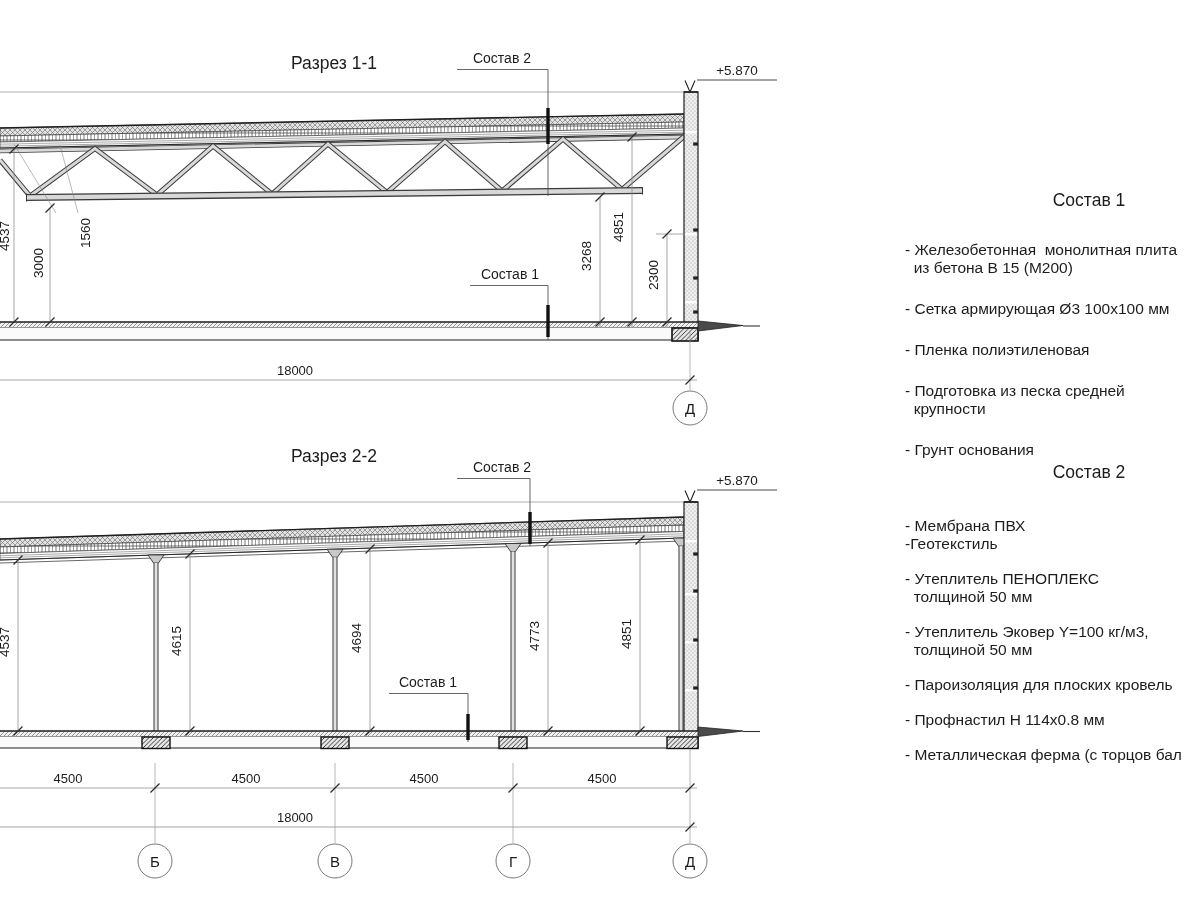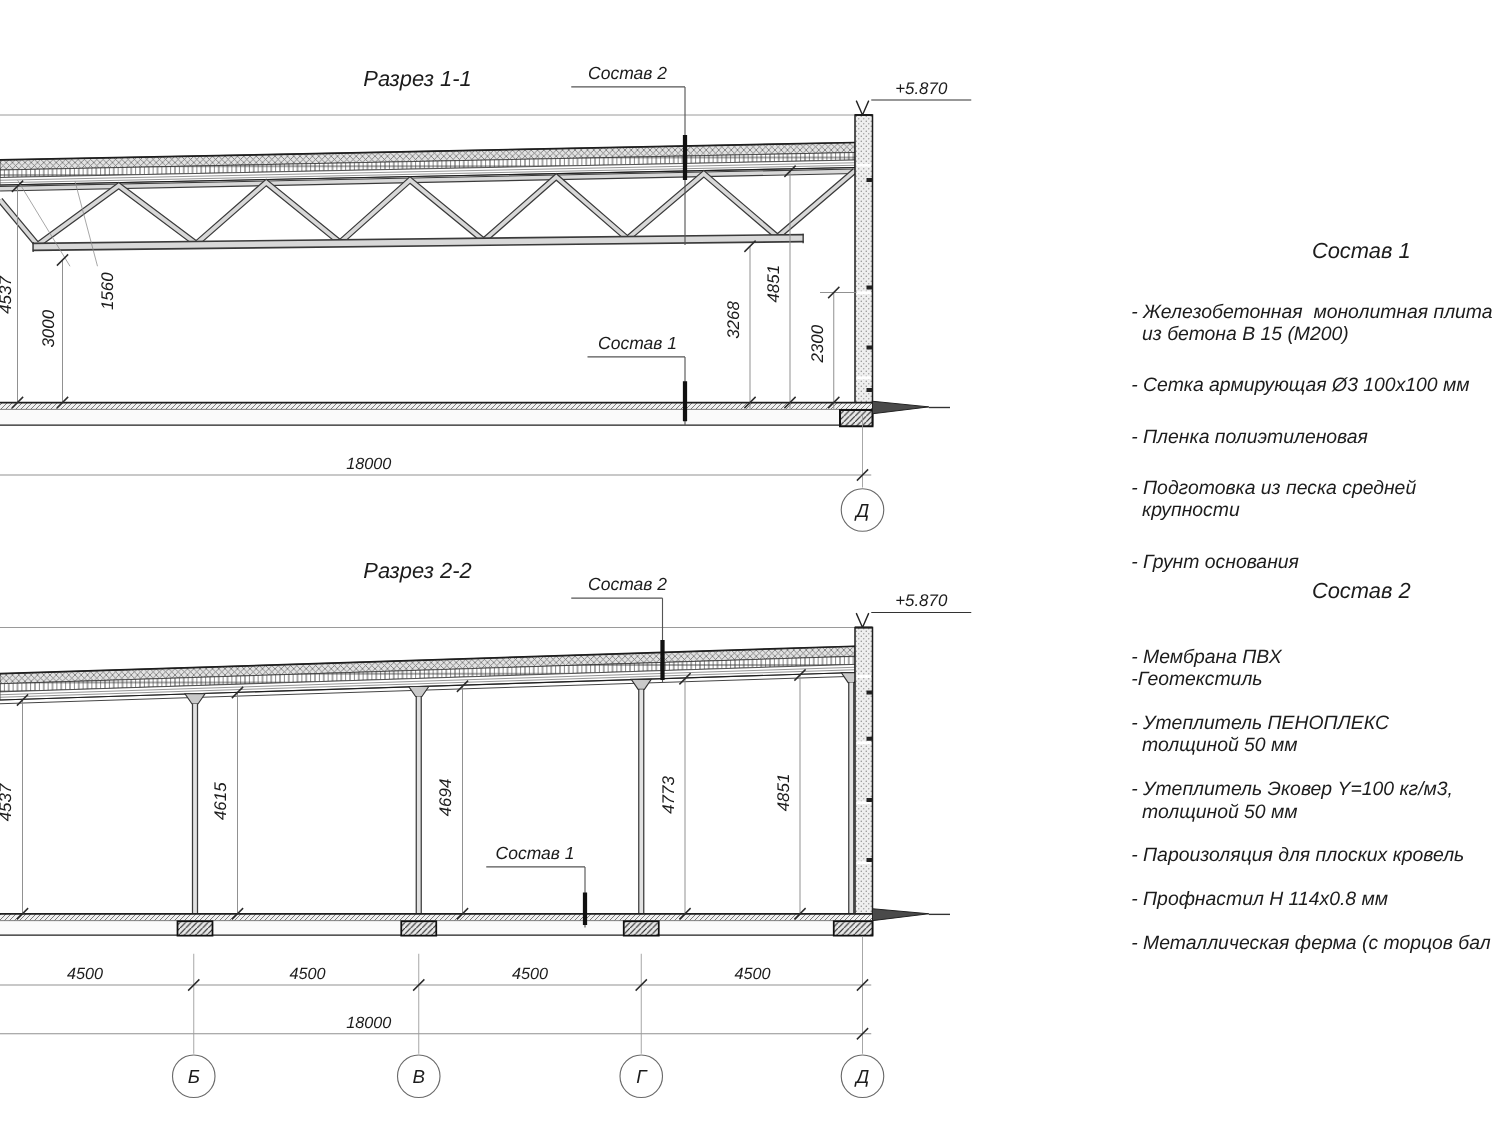--- a/index.html
+++ b/index.html
@@ -1,17 +1,17 @@
 <!DOCTYPE html>
 <html><head>
 <meta charset="utf-8">
 <style>
   html,body{margin:0;padding:0;background:#ffffff;overflow:hidden;}
   body{width:1200px;height:900px;position:relative;font-family:"Liberation Sans",sans-serif;}
-  #stage{position:absolute;left:0;top:0;width:1200px;height:900px;overflow:hidden;background:#fff;font-style:italic;}
+  #stage{position:absolute;left:0;top:0;width:1200px;height:900px;overflow:hidden;background:#fff;}
   svg text{fill:#1c1c1c;}
   .t-title{font-size:17.5px;}
   .t-label{font-size:14px;}
   .t-dim{font-size:13.5px;}
   .t-dimrow{font-size:13px;}
   .t-axis{font-size:15px;}
   .t-elev{font-size:13.5px;}
   .notes-group{position:absolute;left:905px;width:368px;color:#1c1c1c;}
   .notes-title{font-size:17.5px;text-align:center;margin:0 0 30px 0;font-weight:400;}
   .note-item{font-size:15.5px;line-height:18px;white-space:pre-wrap;margin:0 0 23px 0;}

